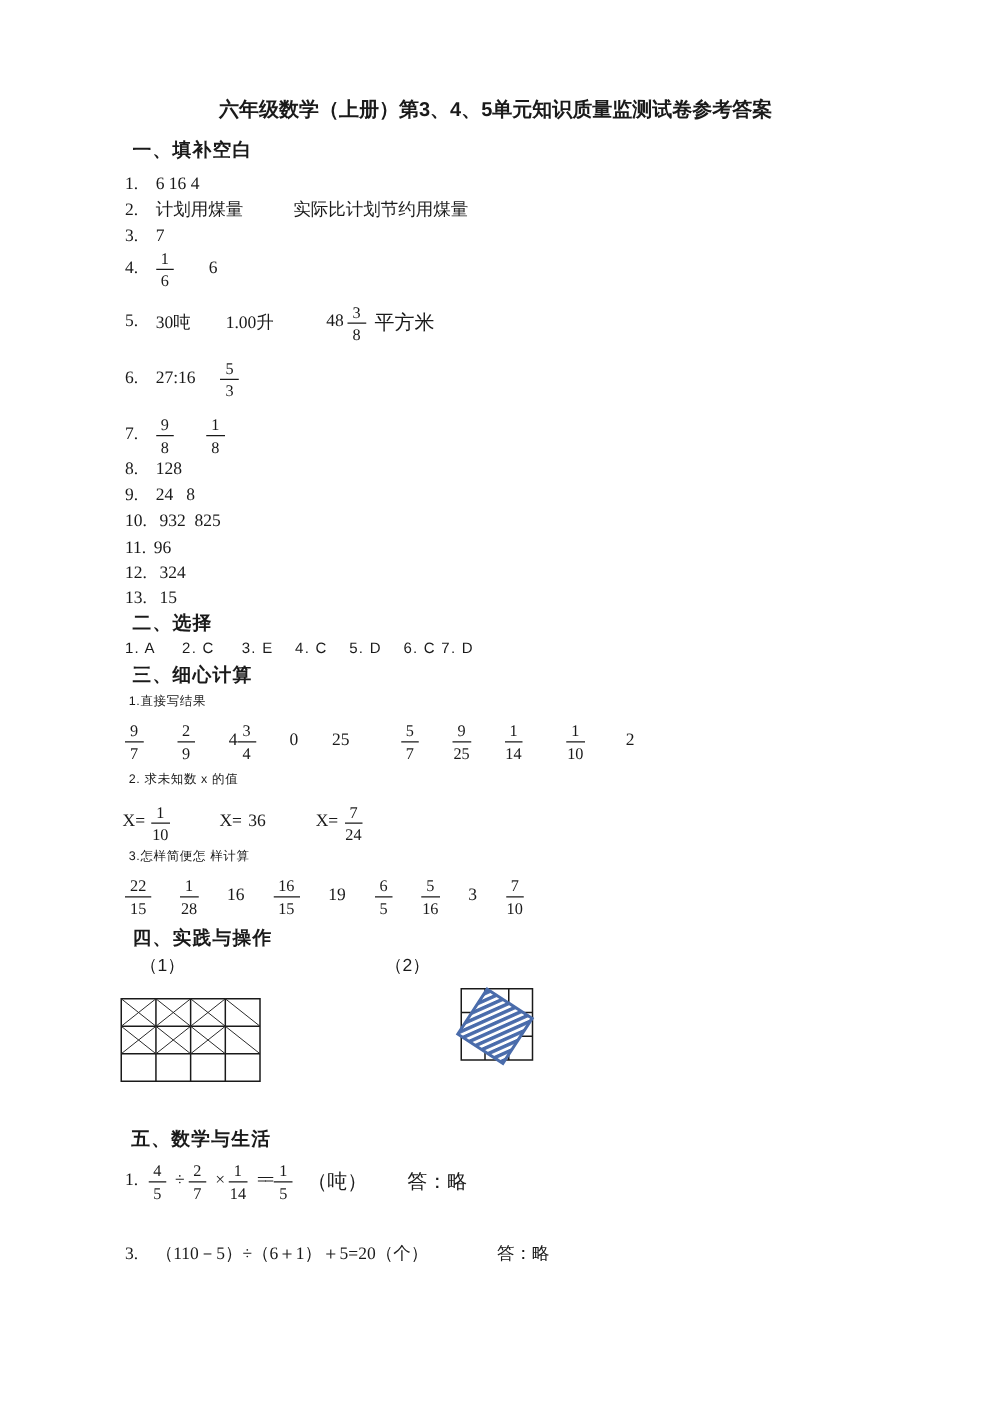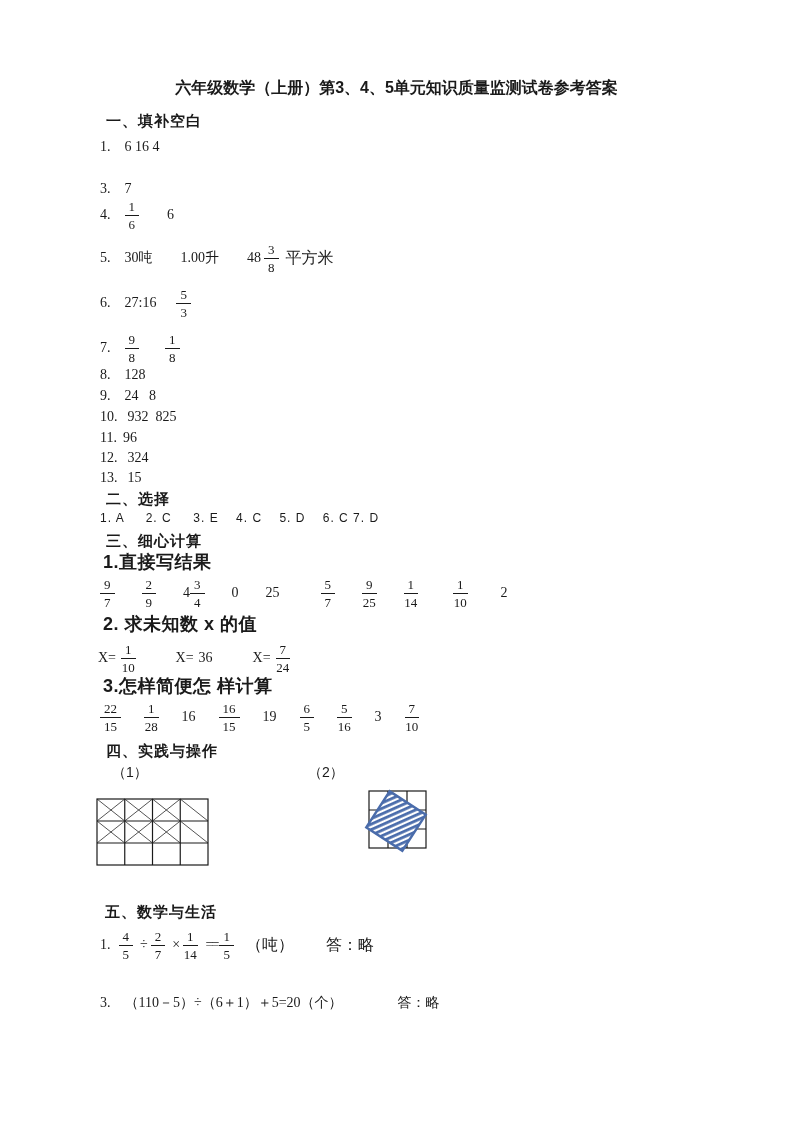--- a/index.html
+++ b/index.html
@@ -1,21 +1,21 @@
 <!DOCTYPE html>
 <html><head>
 <meta charset="utf-8">
 <style>
   html,body{margin:0;padding:0;background:#fff;}
   .page{position:relative;width:793px;height:1122px;background:#ffffff;color:#1a1a1a;
         overflow:hidden;font-family:"Liberation Sans",sans-serif;}
   .line{position:absolute;white-space:nowrap;line-height:20px;font-size:14px;}
   .title{position:absolute;left:0;width:100%;text-align:center;font-weight:700;font-size:16px;}
   .h{font-weight:700;font-size:15px;letter-spacing:1px;}
-  .subh{font-weight:700;font-size:18px;letter-spacing:0.5px;}
+  .subh{font-weight:400;font-size:10px;letter-spacing:0.5px;}
   .num{font-family:"Liberation Serif","DejaVu Serif",serif;font-size:14px;}
   .lab{font-family:"Liberation Serif","DejaVu Serif",serif;font-size:14px;margin-right:14px;}
   .pre{white-space:pre;}
   .row{position:absolute;display:flex;align-items:center;height:36px;}
   .frac{display:inline-flex;flex-direction:column;align-items:center;
         font-family:"Liberation Serif","DejaVu Serif",serif;font-size:13px;line-height:1;}
   .frac .fn{display:block;padding:0 4px 2px;border-bottom:1px solid #1a1a1a;}
   .frac .fd{display:block;padding-top:2px;}
   .mixed{display:inline-flex;align-items:center;}
   .choices{font-size:12px;letter-spacing:1px;}
@@ -32,39 +32,42 @@
 <div class="page">
 
   <div class="title" style="top:78px">六年级数学（上册）第3、4、5单元知识质量监测试卷参考答案</div>
 
   <div class="line h" style="top:111px;left:106px">一、填补空白</div>
 
   <div class="line" style="top:136px;left:100px">
     <span class="lab">1.</span><span class="num pre">6 16 4</span>
   </div>
 
+  <div class="line" style="top:157px;left:100px">
+    <span class="lab">2.</span><span>计划用煤量</span><span style="margin-left:40px">实际比计划节约用煤量</span>
+  </div>
 
   <div class="line" style="top:178px;left:100px">
     <span class="lab">3.</span><span class="num">7</span>
   </div>
 
   <div class="row" style="top:197px;left:100px">
     <span class="lab">4.</span>
     <span class="frac">
         <span class="fn">1</span>
         <span class="fd">6</span>
       </span>
     <span class="num" style="margin-left:28px">6</span>
   </div>
 
   <div class="row" style="top:240px;left:100px">
     <span class="lab">5.</span>
     <span class="num">30吨</span>
     <span class="num" style="margin-left:28px">1.00升</span>
-    <span class="num" style="margin-left:28px">48</span>
+    <span class="num" style="margin-left:42px">48</span>
     <span class="frac" style="margin-left:3px">
         <span class="fn">3</span>
         <span class="fd">8</span>
       </span>
     <span style="margin-left:7px">平方米</span>
   </div>
 
   <div class="row" style="top:285px;left:100px">
     <span class="lab">6.</span>
     <span class="num">27:16</span>

